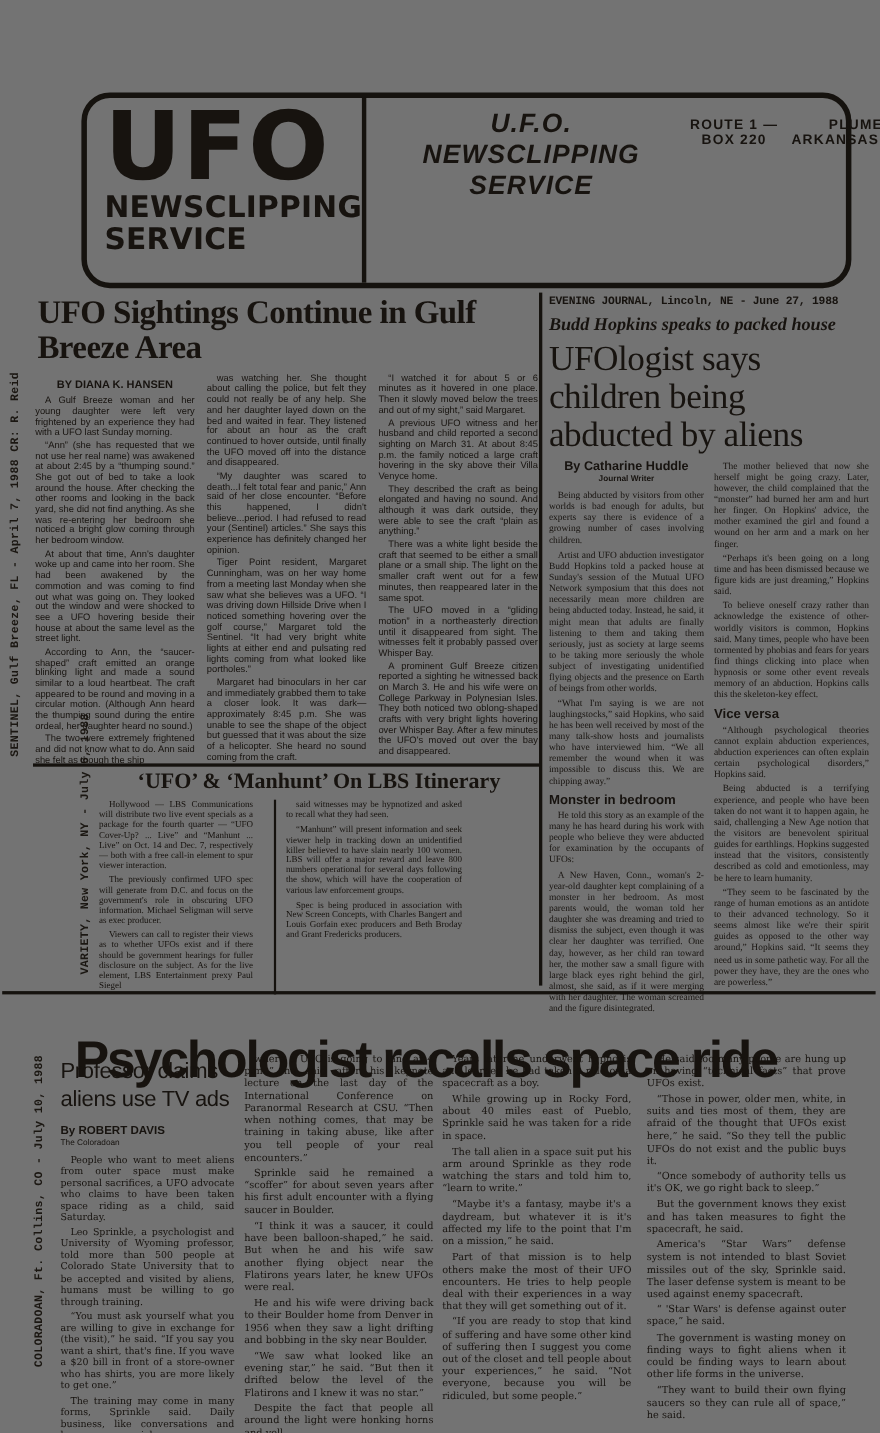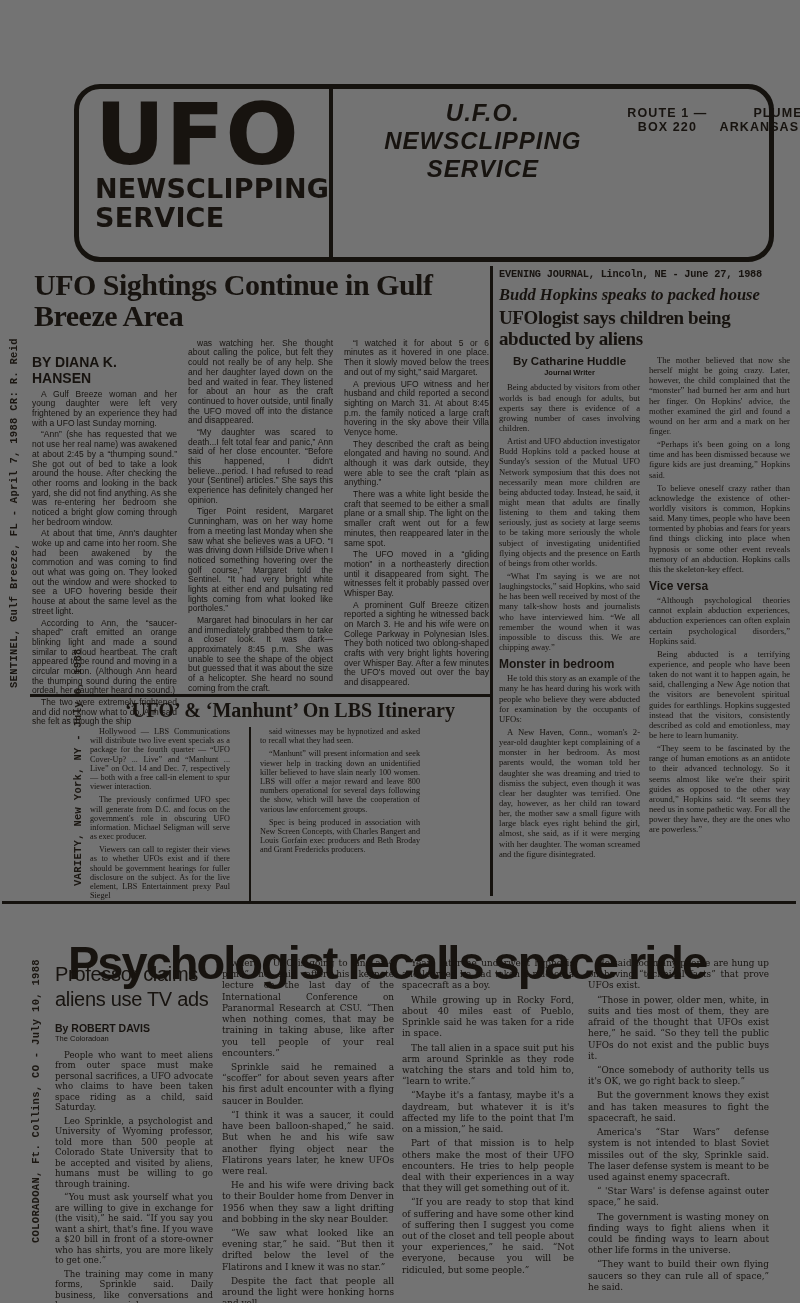--- a/index.html
+++ b/index.html
@@ -32,27 +32,27 @@
   .rule-mid-vert{position:absolute;left:490px;top:266px;height:630px;border-left:3px solid #15120e;}
   .rule-full{position:absolute;left:2px;top:901px;width:794px;border-top:3px solid #15120e;}
 
   
   .gb{position:absolute;left:32px;top:270px;width:458px;}
   .gb-head{font-family:"Liberation Serif",serif;font-weight:900;font-size:30px;line-height:1.03;
            letter-spacing:-.5px;margin:0 0 7px 2px;width:430px;}
   .gb-cols{display:flex;gap:11px;}
   .gb .col{width:145px;font-size:8.5px;line-height:1.14;text-align:justify;}
   .gb .col p{margin:0 0 2px;text-indent:9px;}
-  .gb-byline{font-weight:700;font-size:14px;text-align:left;margin:16px 0 3px;}
+  .gb-byline{font-weight:700;font-size:10px;text-align:center;margin:6px 0 3px;}
 
   
   .hk{position:absolute;left:499px;top:268px;width:296px;}
   .hk-src{font-family:"Liberation Mono",monospace;font-weight:700;font-size:10.3px;white-space:nowrap;letter-spacing:-.2px;}
   .hk-kicker{font-family:"Liberation Serif",serif;font-style:italic;font-weight:700;font-size:16.5px;margin:5px 0 3px;}
-  .hk-head{font-family:"Liberation Serif",serif;font-weight:700;font-size:19px;line-height:1.08;letter-spacing:-.4px;margin:0 0 6px;}
+  .hk-head{font-family:"Liberation Serif",serif;font-weight:400;font-size:32px;line-height:1.08;letter-spacing:-.4px;margin:0 0 6px;}
   .hk-cols{display:flex;gap:9px;}
   .hk .col{width:141px;font-family:"Liberation Serif",serif;font-size:8.6px;line-height:1.18;text-align:justify;}
   .hk .col p{margin:0 0 3px;text-indent:8px;}
   .hk .col h4{font-family:"Liberation Sans",sans-serif;font-weight:700;font-size:12px;margin:5px 0 2px;text-align:left;}
   .hk-by{text-align:center;font-weight:700;font-size:11.5px;font-family:"Liberation Sans",sans-serif;}
   .hk-byt{text-align:center;font-weight:700;font-size:7.5px;font-family:"Liberation Sans",sans-serif;margin-bottom:5px;}
 
   
   .vy{position:absolute;left:90px;top:700px;width:400px;}
   .vy-head{font-family:"Liberation Serif",serif;font-weight:900;font-size:20px;line-height:1;text-align:center;margin:0 0 7px;}

